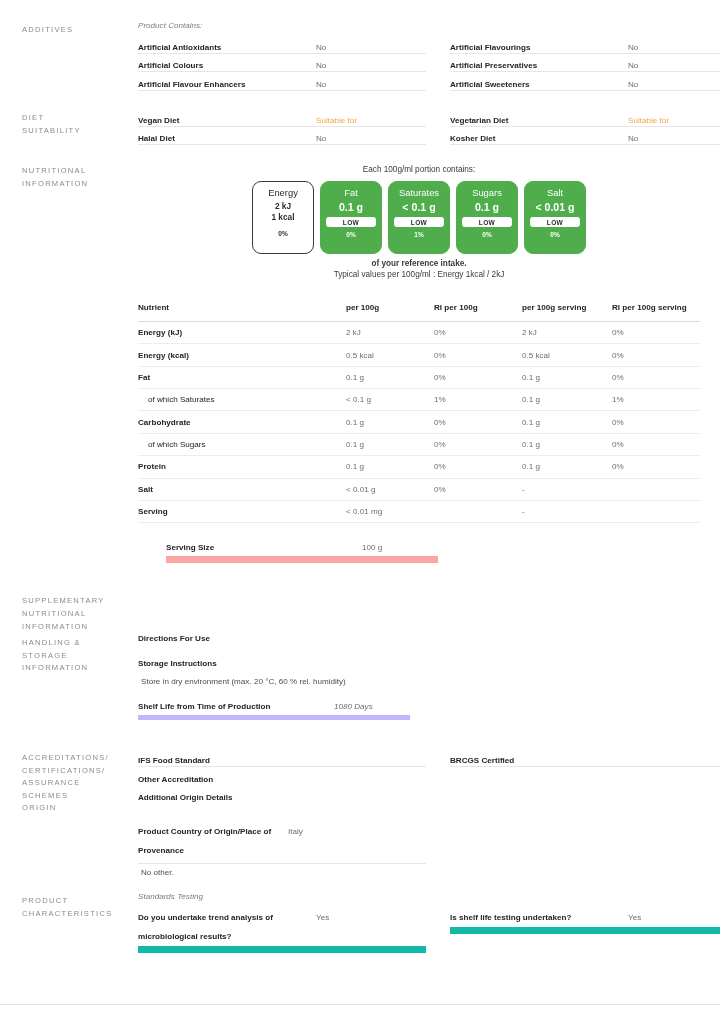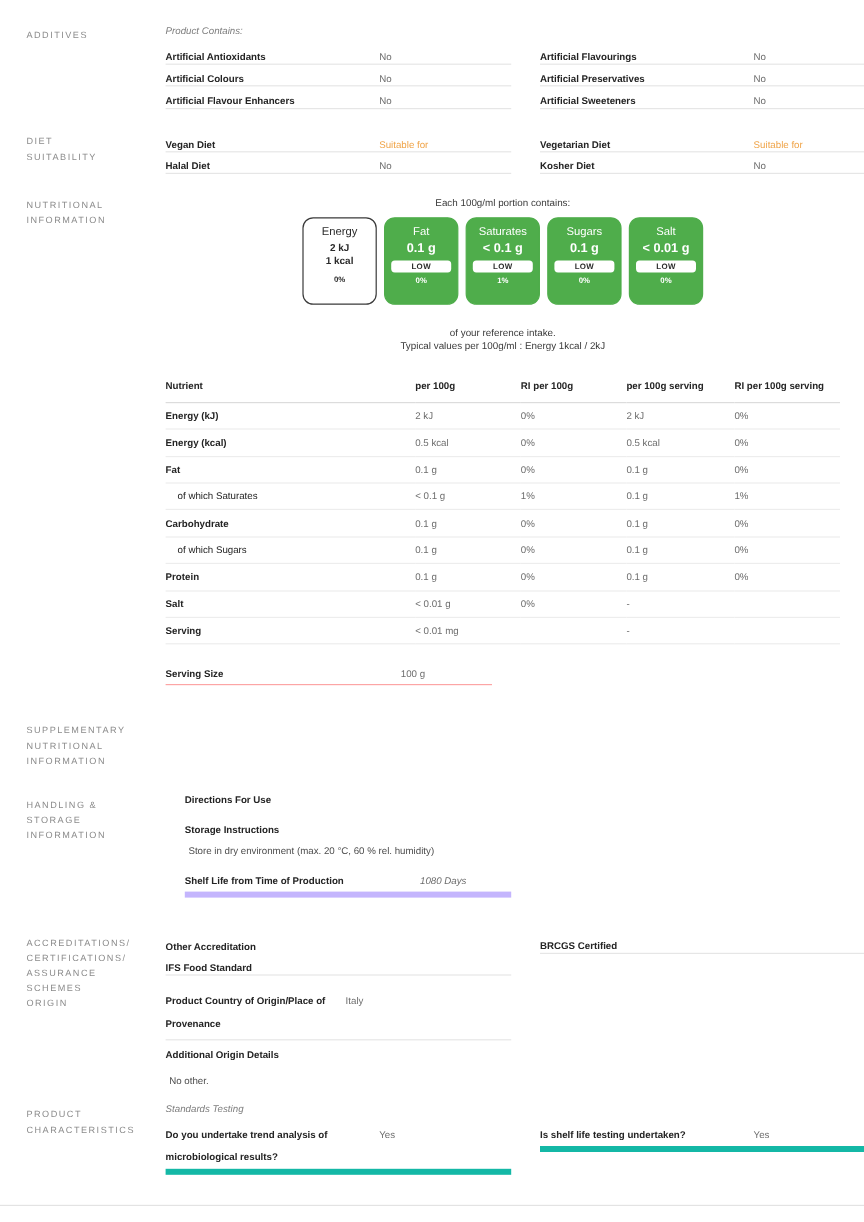--- a/index.html
+++ b/index.html
@@ -112,21 +112,21 @@
     width: 50px;
     margin-top: 2px;
   }
   .tl-pct {
     font-size: 6.5px;
     font-weight: bold;
     color: #ffffff;
     margin-top: 4px;
   }
   .tl-box.energy .tl-pct { color: #2b2b2b; margin-top: 7px; }
-  .tl-foot1 { font-size: 8.2px; color: #3a3a3a; margin-top: 19px; }
+  .tl-foot1 { font-size: 8.2px; color: #3a3a3a; margin-top: 5px; font-weight: bold; }
   .tl-foot2 { font-size: 8.2px; color: #3a3a3a; margin-top: 2px; }
 
   
   .ntable { width: 562px; border-collapse: collapse; }
   .ntable th {
     text-align: left;
     font-size: 8.1px;
     font-weight: bold;
     color: #242424;
     padding: 3px 4px 7px 0;
@@ -150,23 +150,24 @@
   .col-n  { width: 208px; }
   .col-a  { width: 88px; }
   .col-b  { width: 88px; }
   .col-c  { width: 90px; }
   .col-d  { width: 88px; }
 
   
   .serving-row {
     display: flex;
     width: 272px;
-    border-bottom: 1px solid #fca5a5;
+    border-bottom: 7px solid #fca5a5;
     padding-bottom: 4px;
     margin-top: 20px;
+    margin-left: 28px;
   }
   .serving-key {
     font-size: 8.1px; font-weight: bold; color: #242424;
     width: 196px; flex: 0 0 196px;
   }
   .serving-val { font-size: 8.1px; color: #6d6d6d; }
 
   
   .hs-title {
     font-size: 8.1px; font-weight: bold; color: #242424;
@@ -194,21 +195,21 @@
   }
   .origin-row.tall { min-height: 37px; }
   .origin-row.noline { border-bottom: none; }
   .origin-key { font-size: 8.1px; font-weight: bold; color: #242424; width: 150px; flex:0 0 150px; line-height:19px; }
   .origin-val { font-size: 8.1px; color: #6d6d6d; line-height: 19px; }
   .origin-note { font-size: 8.1px; color: #4d4d4d; padding-left:3px; margin-top:4px; }
 
   
   .pc-row {
     display: flex; align-items: flex-start;
-    border-bottom: 5px solid #14b8a6;
+    border-bottom: 7px solid #14b8a6;
     width: 288px; min-height: 38px; padding-top: 2px;
   }
   .pc-key { font-size: 8.1px; font-weight: bold; color: #242424; width: 178px; flex:0 0 178px; line-height: 19px; }
   .pc-val { font-size: 8.1px; color: #6d6d6d; line-height: 19px; }
   .pc-row.short { min-height: 20px; }
 
   
   .footer {
     position: absolute;
     left: 0; bottom: 0;
@@ -432,21 +433,21 @@
 
   <div class="section" style="margin-top:28px;">
     <div class="sec-label">
       <div>SUPPLEMENTARY</div>
       <div>NUTRITIONAL</div>
       <div>INFORMATION</div>
     </div>
     <div class="sec-body"></div>
   </div>
 
-  <div class="section" style="margin-top:20px;gap:16px;">
+  <div class="section" style="margin-top:0;">
     <div class="sec-label">
       <div>HANDLING &amp;</div>
       <div>STORAGE</div>
       <div>INFORMATION</div>
     </div>
     <div class="sec-body">
       <div class="hs-title">Directions For Use</div>
       <div class="hs-gap"></div>
       <div class="hs-title">Storage Instructions</div>
       <div class="hs-text">Store in dry environment (max. 20 °C, 60 % rel. humidity)</div>
@@ -461,46 +462,46 @@
     <div class="sec-label">
       <div>ACCREDITATIONS/</div>
       <div>CERTIFICATIONS/</div>
       <div>ASSURANCE</div>
       <div>SCHEMES</div>
       <div>ORIGIN</div>
     </div>
     <div class="sec-body">
       <div class="kv-grid">
         <div class="kv-col">
+          <div class="kv-row">
+            <div class="kv-key">IFS Food Standard</div>
+            <div class="kv-val"></div>
+          </div>
           <div class="kv-row noline">
             <div class="kv-key">Other Accreditation</div>
             <div class="kv-val"></div>
           </div>
-          <div class="kv-row">
-            <div class="kv-key">IFS Food Standard</div>
-            <div class="kv-val"></div>
-          </div>
         </div>
         <div class="kv-col right">
           <div class="kv-row">
             <div class="kv-key">BRCGS Certified</div>
             <div class="kv-val"></div>
           </div>
           <div class="kv-row noline">
             <div class="kv-key">&nbsp;</div>
           </div>
         </div>
       </div>
 
+      <div class="origin-row noline">
+        <div class="origin-key" style="width:288px;flex:0 0 288px;">Additional Origin Details</div>
+      </div>
       <div class="origin-row tall" style="margin-top:9px;">
         <div class="origin-key">Product Country of Origin/Place of Provenance</div>
         <div class="origin-val">Italy</div>
-      </div>
-      <div class="origin-row noline">
-        <div class="origin-key" style="width:288px;flex:0 0 288px;">Additional Origin Details</div>
       </div>
       <div class="origin-note">No other.</div>
     </div>
   </div>
 
   <div class="section" style="margin-top:14px;">
     <div class="sec-label">
       <div>PRODUCT</div>
       <div>CHARACTERISTICS</div>
     </div>

